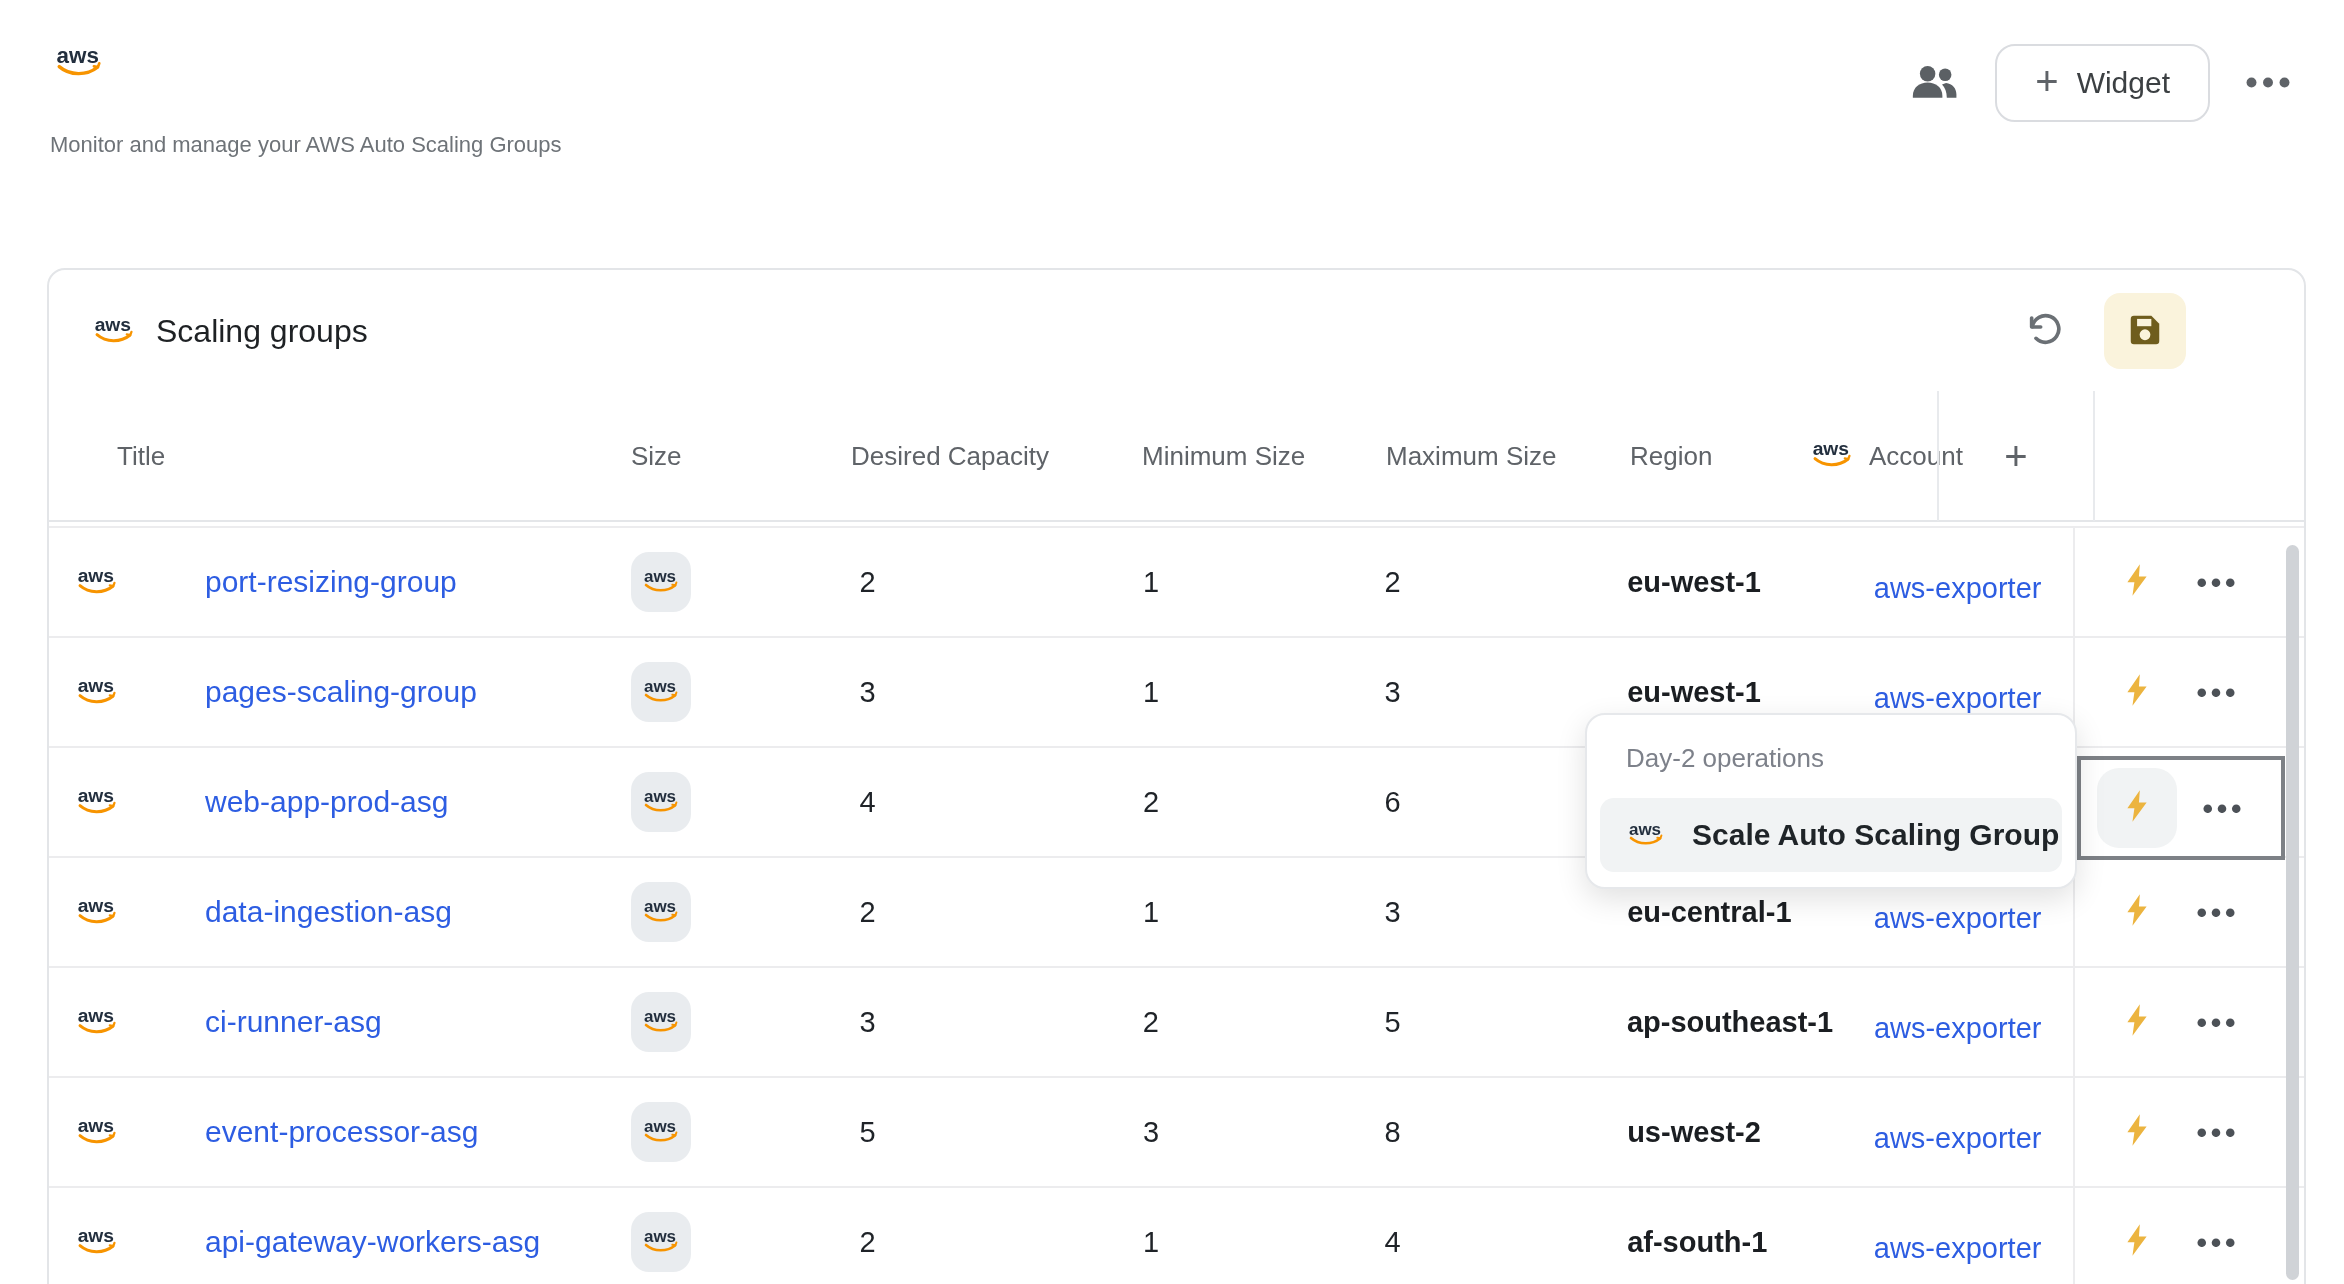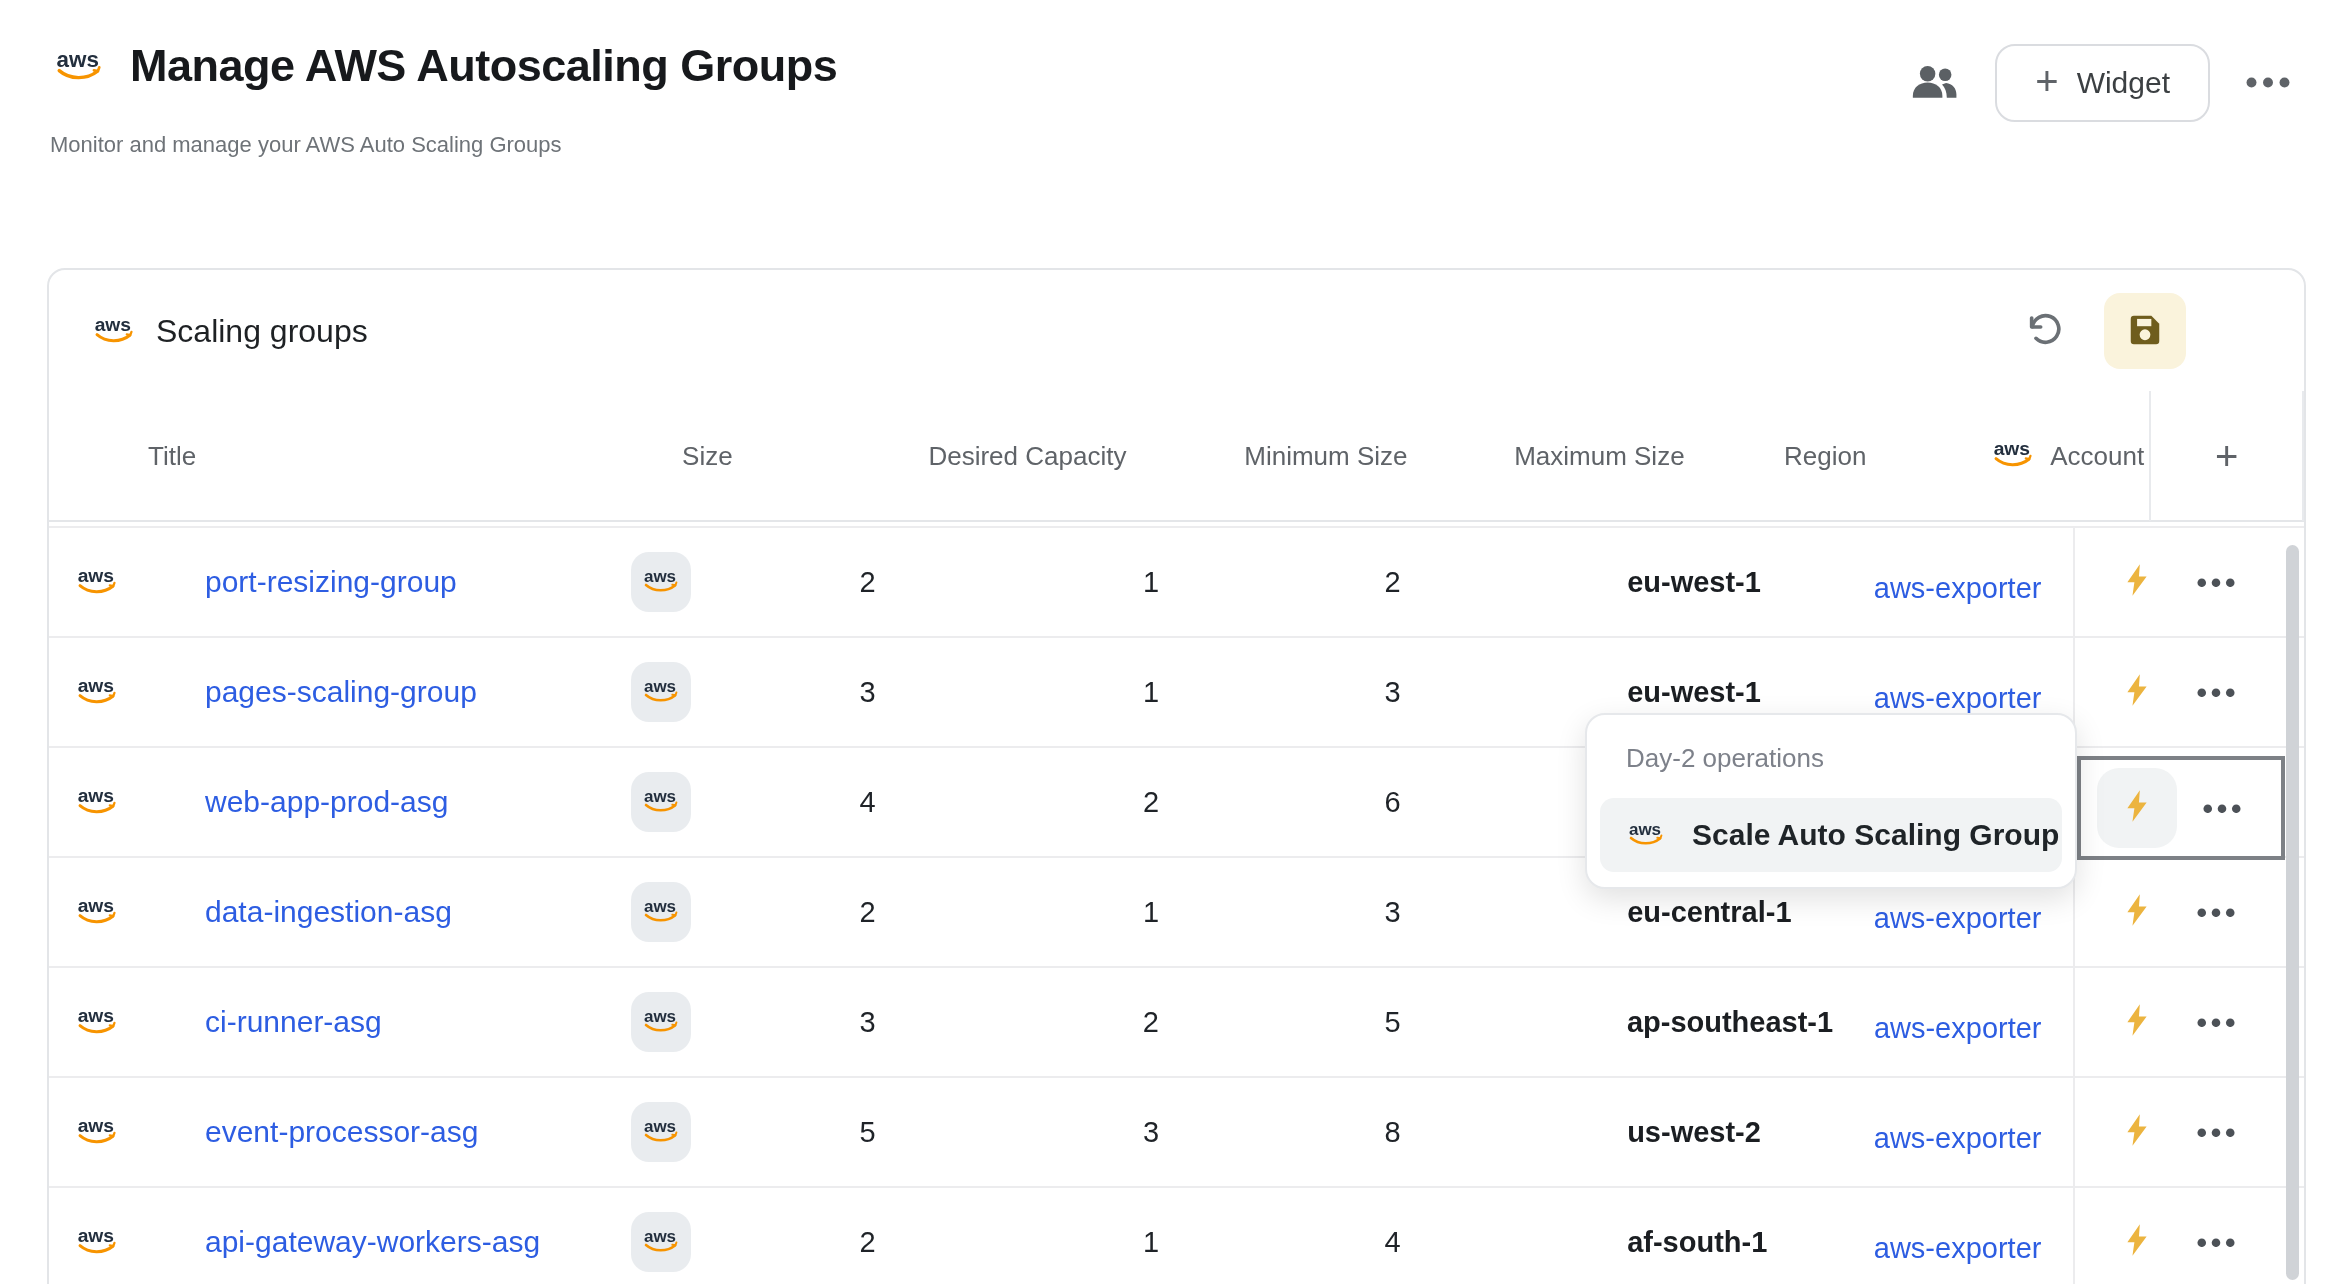--- a/index.html
+++ b/index.html
@@ -23,21 +23,21 @@
   .card-hdr { height:122px; display:flex; align-items:center; padding-left:40px; }
   .card-hdr .ctitle { font-size:32px; font-weight:400; color:#1e2124; margin-left:17px; }
   .card-hdr .spacer { margin-left:auto; }
   .card-hdr .undo { margin-right:40px; }
   .save-btn { width:82px; height:76px; background:#faf3dc; border:none; border-radius:16px;
               display:flex; align-items:center; justify-content:center; cursor:pointer; margin-right:118px; }
 
   
   .thead { height:130px; display:flex; align-items:center; border-bottom:2px solid #e4e6e9;
            color:#5f6368; font-size:26px; position:relative; }
-  .th { display:flex; align-items:center;margin-left:31px; }
+  .th { display:flex; align-items:center; }
   .th-title   { width:580px; padding-left:68px; }
   .th-link    { width:220px; padding-left:2px; }
   .th-desired { width:290px; padding-left:2px; }
   .th-min     { width:245px; padding-left:3px; }
   .th-max     { width:243px; padding-left:2px; }
   .th-region  { width:177px; padding-left:3px; }
   .th-account { width:133px; padding-left:3px; gap:12px; }
   .th-plus    { width:158px; height:130px; border-left:2px solid #e8eaed; border-right:2px solid #e8eaed;
                 display:flex; align-items:center; justify-content:center; font-size:40px; color:#5f6368;
                 font-weight:400; cursor:pointer; }
@@ -86,21 +86,20 @@
 </style>
 </head>
 <body>
 
 <div class="pagehdr">
   <span><svg width="58" height="40" viewBox="0 0 44 30" xmlns="http://www.w3.org/2000/svg">
   <text x="21" y="17" text-anchor="middle" font-family="Liberation Sans, sans-serif" font-size="17" font-weight="bold" fill="#232f3e">aws</text>
   <path d="M7 20 C 15 27, 28 27, 36 20.5" fill="none" stroke="#f79400" stroke-width="2.6" stroke-linecap="round"></path>
   <path d="M36.4 20.3 l 1 -2.8 M36.4 20.3 l -3.1 -0.5" stroke="#f79400" stroke-width="2" fill="none" stroke-linecap="round"></path>
       </svg></span>
-  <h1>Manage AWS Autoscaling Groups</h1>
 </div>
 <div class="subtitle">Monitor and manage your AWS Auto Scaling Groups</div>
 
 <div class="hdr-actions">
   <button class="iconbtn">
       <span><svg width="48" height="36" viewBox="0 0 26 19" xmlns="http://www.w3.org/2000/svg" fill="#5b6064">
              <circle cx="9" cy="5" r="4.2"></circle>
              <path d="M1 17 c0-4.6 3.7-7.2 8-7.2 s8 2.6 8 7.2 v1 H1 Z"></path>
              <circle cx="18.5" cy="5.6" r="3.4"></circle>
              <path d="M19 10 c3.4 .5 5.6 2.8 5.6 6.2 v1.8 h-5.2 c0-3.2-1-5.6-2.6-7.2 Z"></path>

